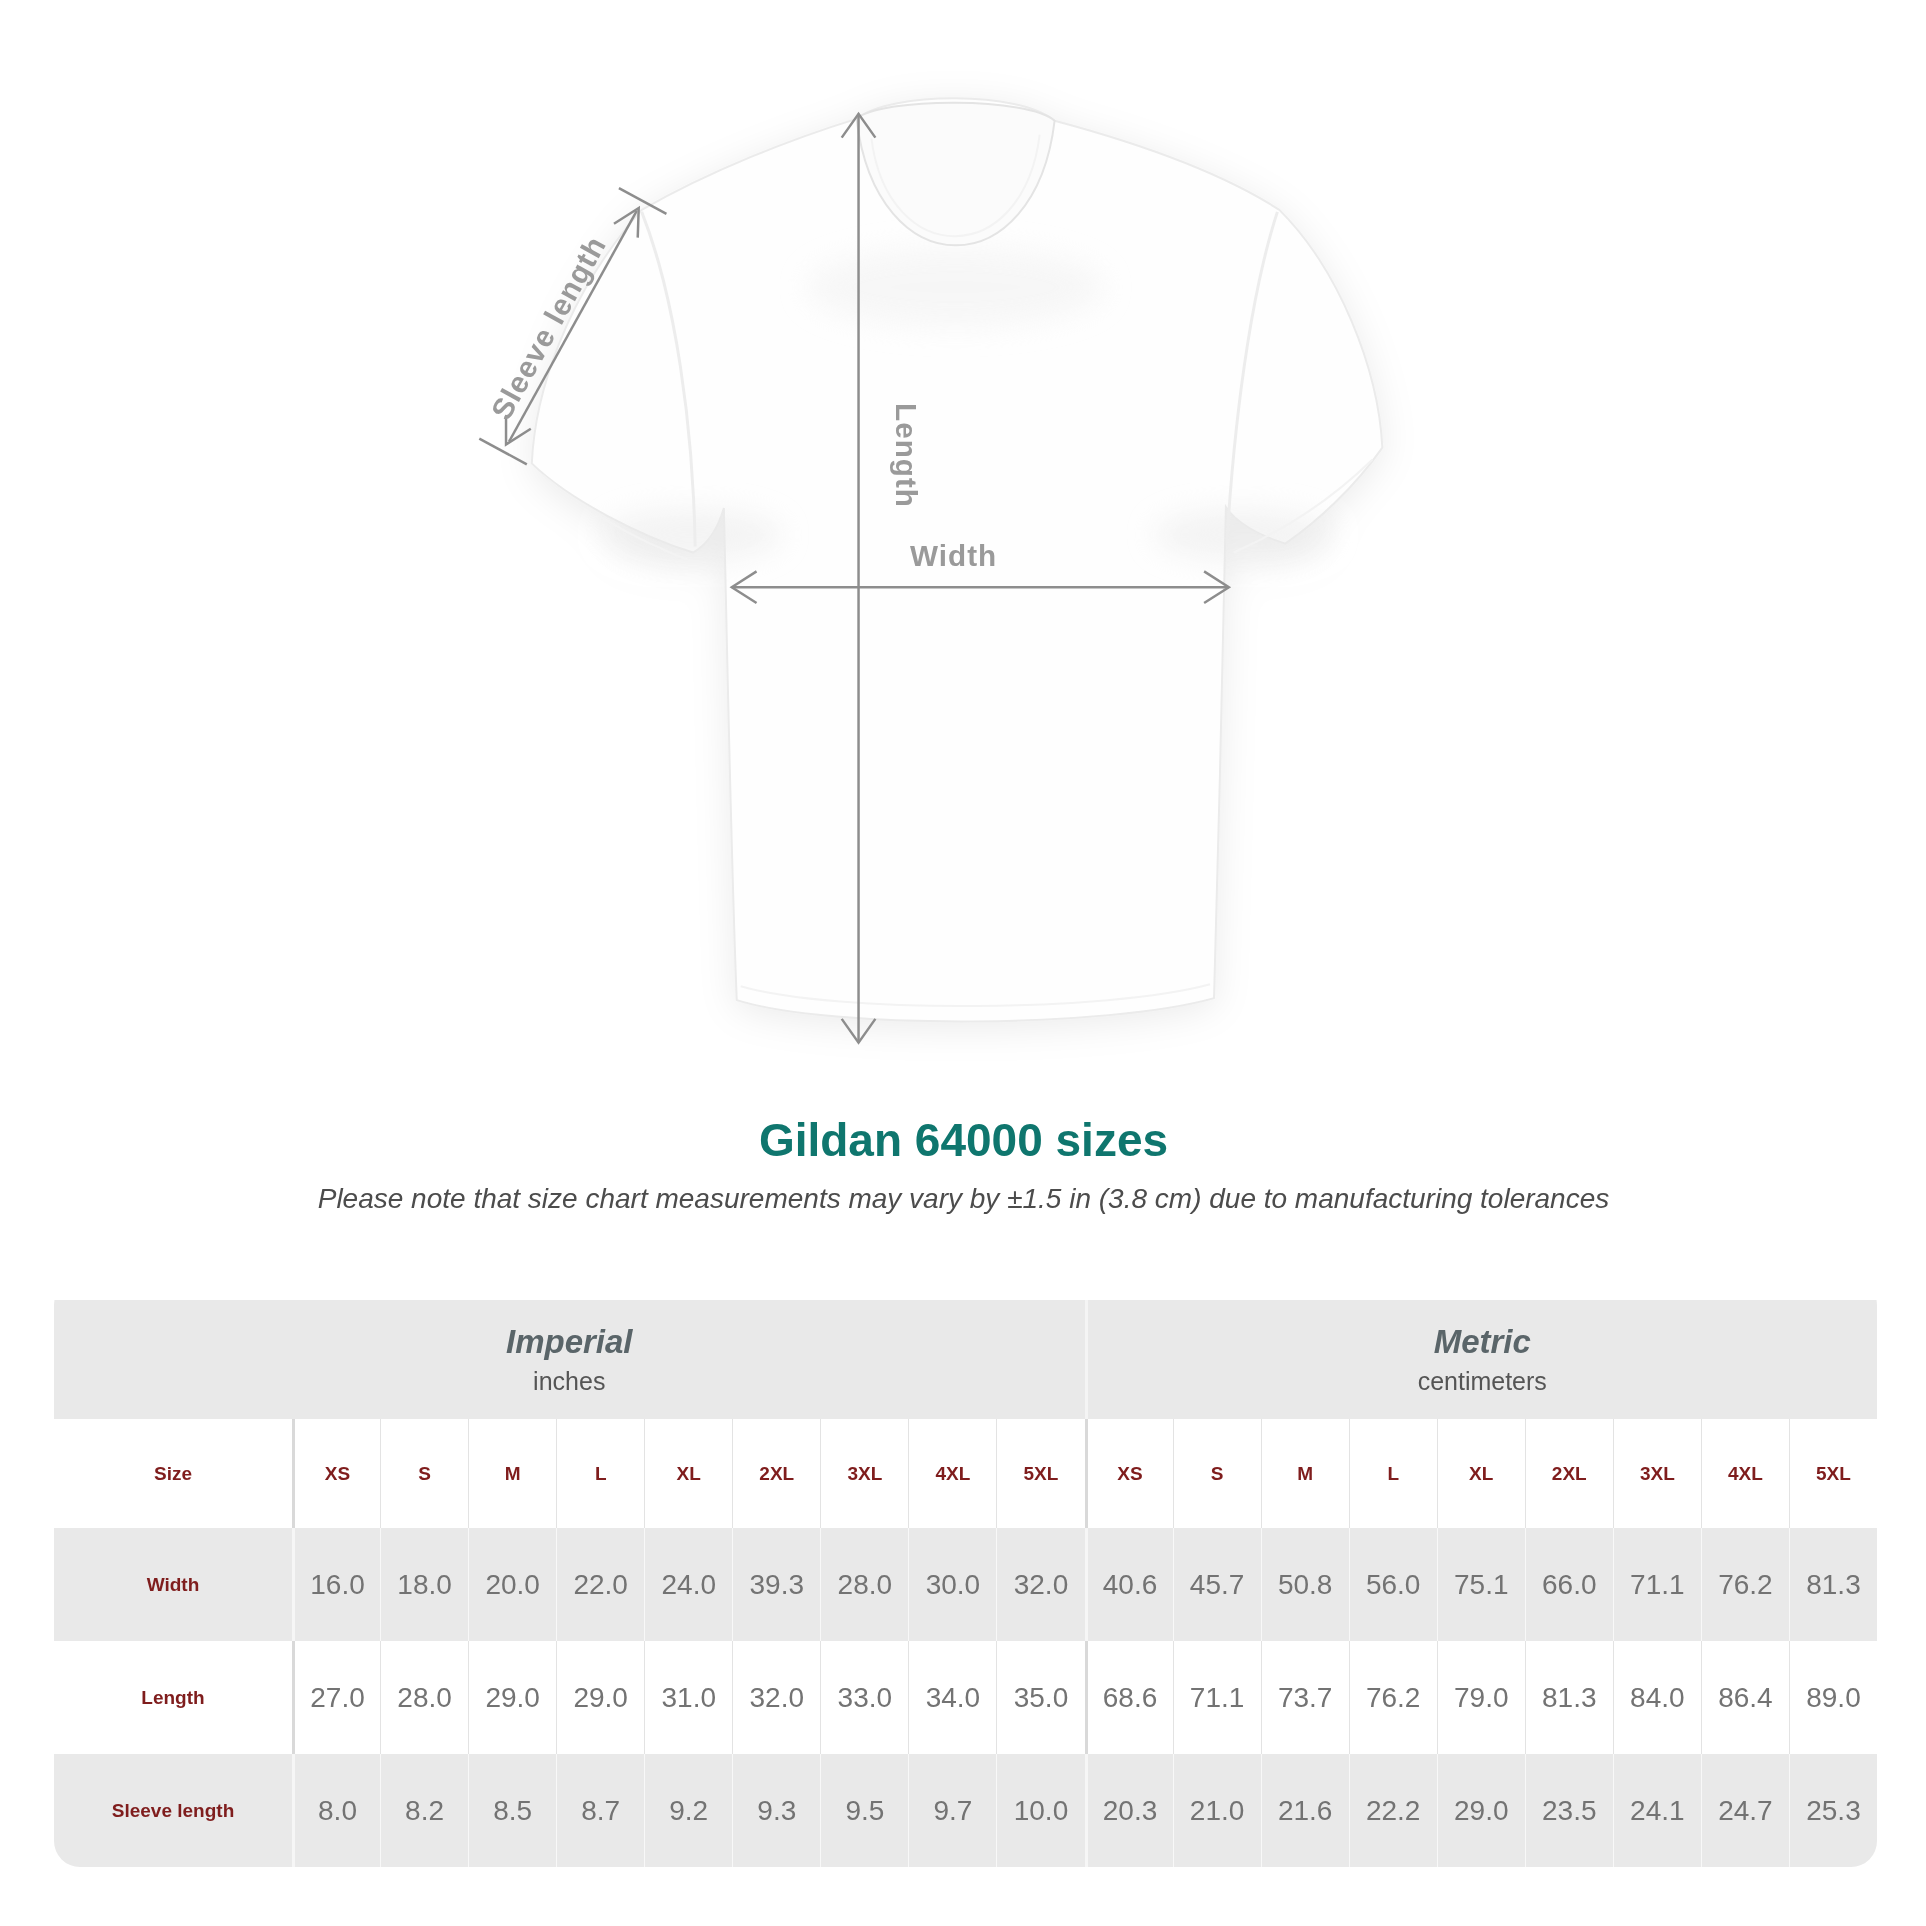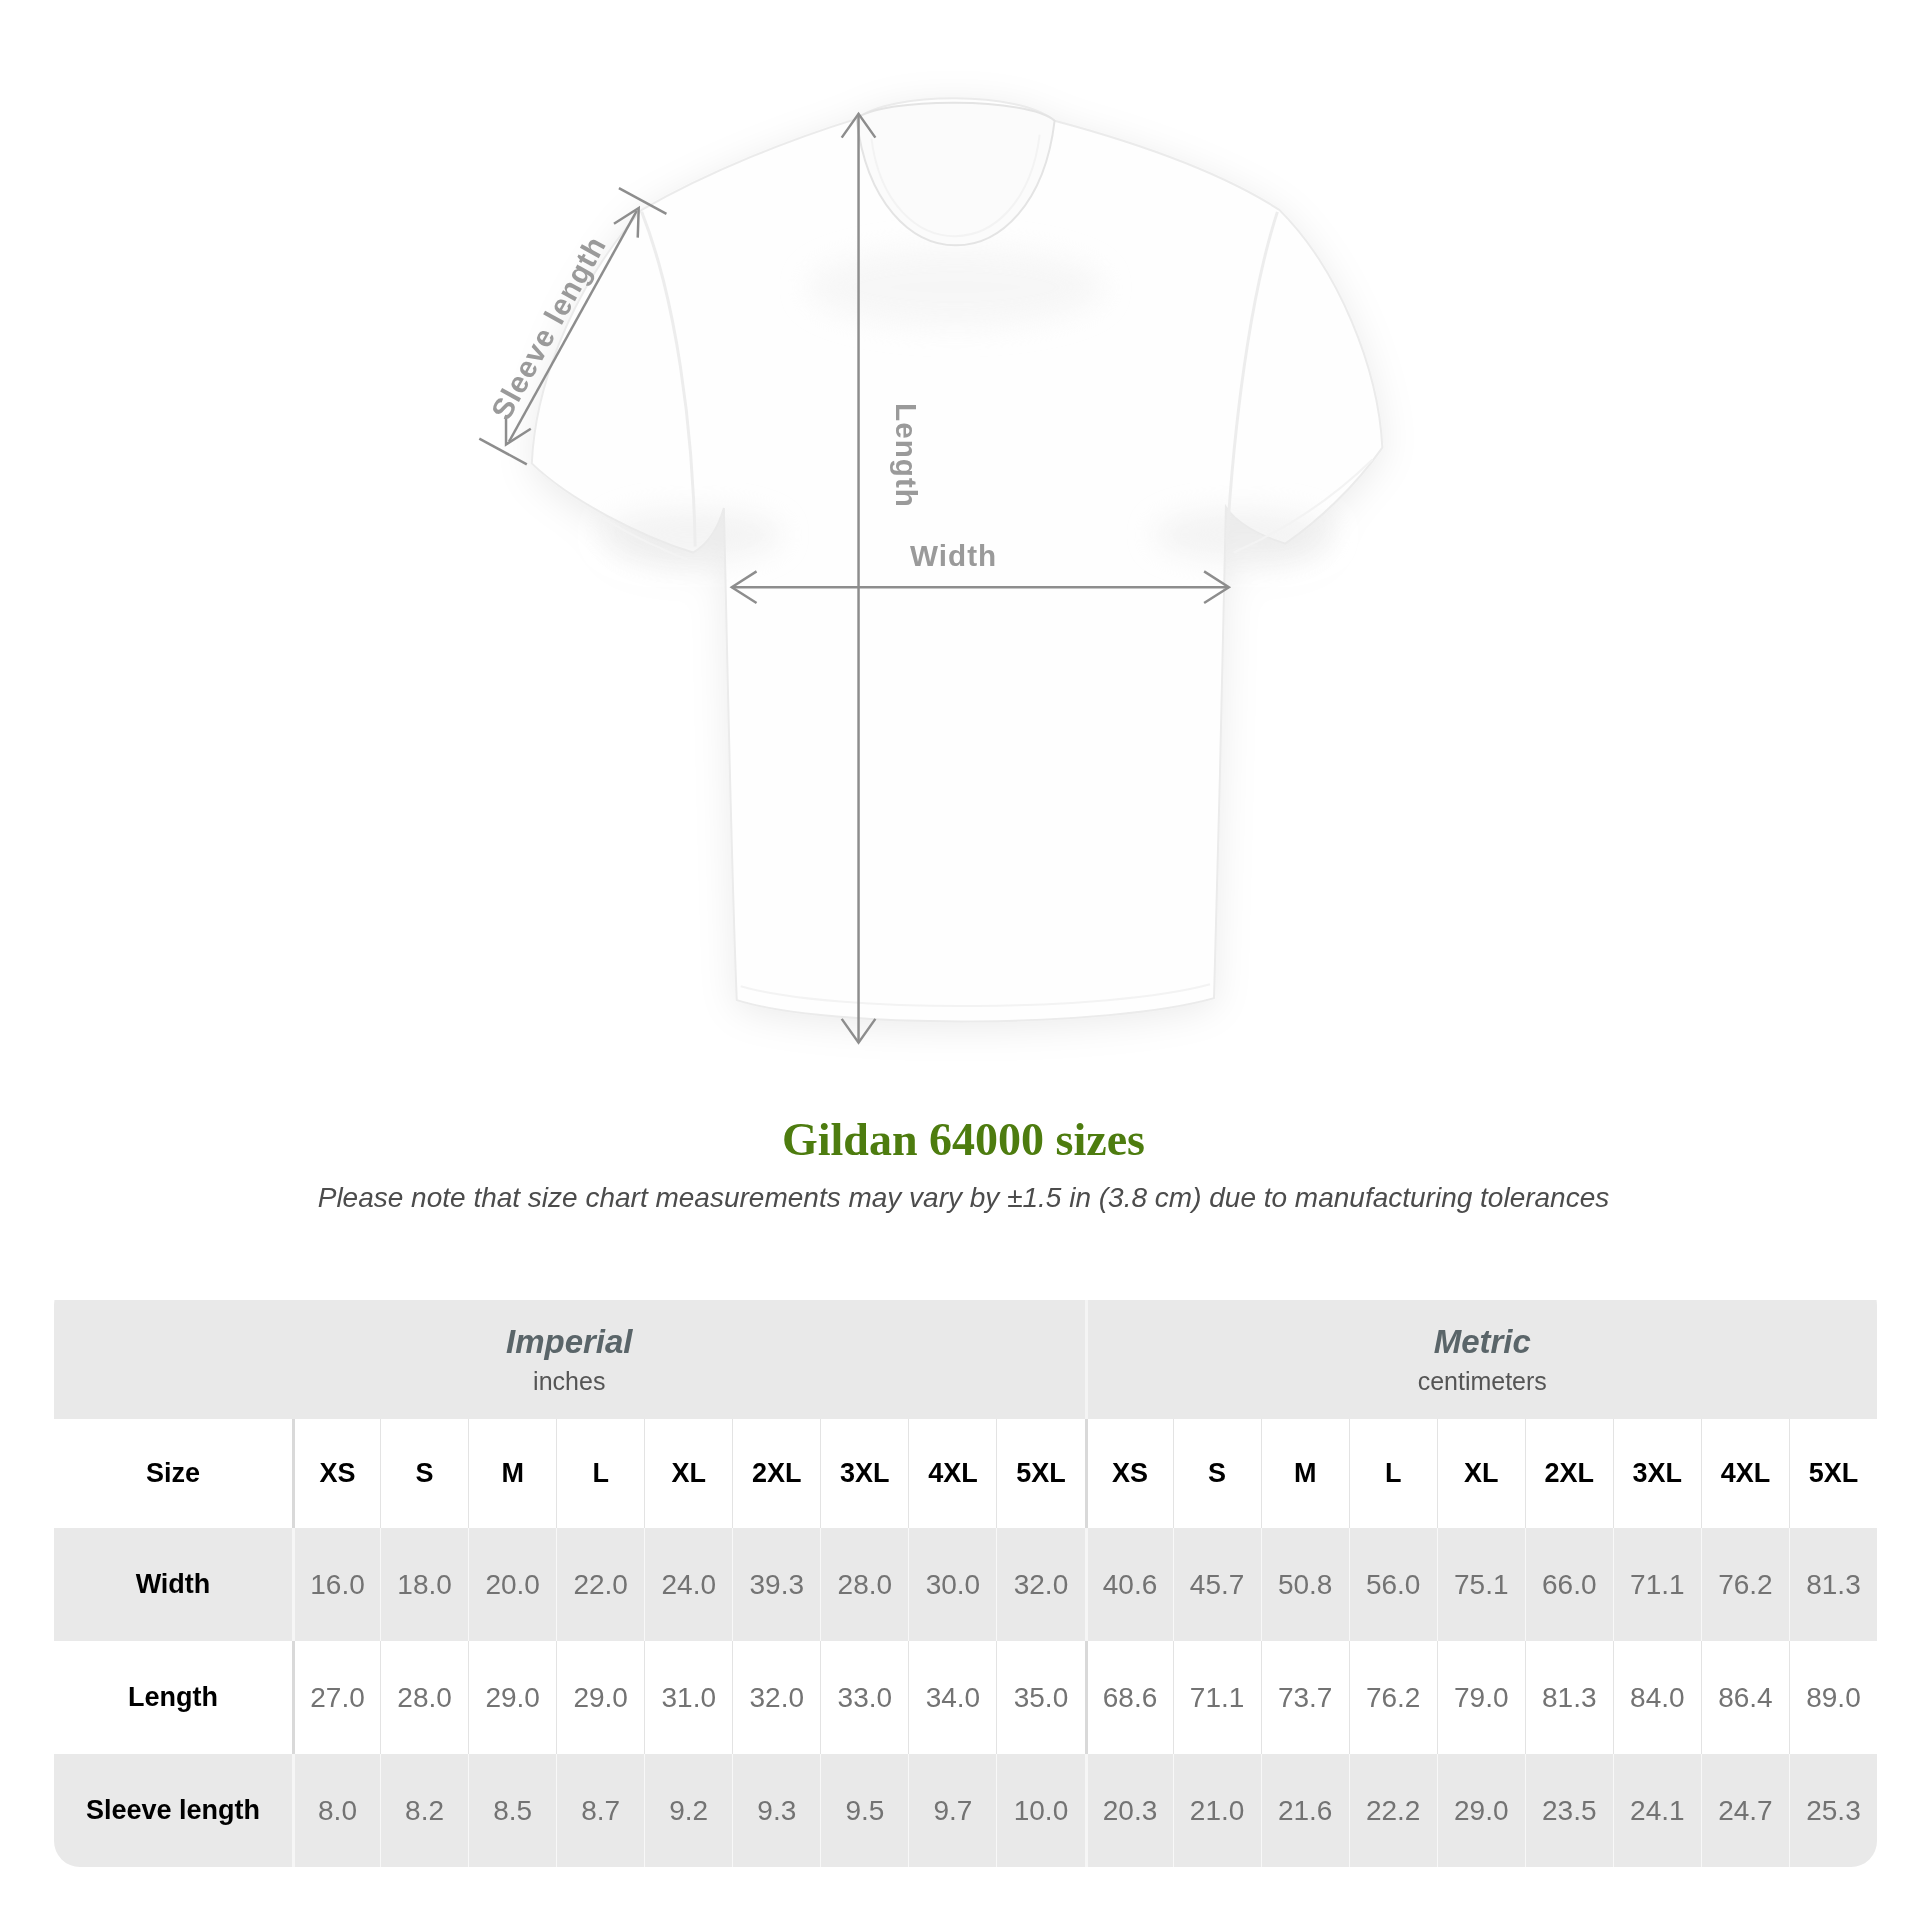--- a/index.html
+++ b/index.html
@@ -11,41 +11,41 @@
   .figure-svg{position:absolute;left:0;top:0;}
   .shirt-outline{fill:#fefefe;stroke:#ebebeb;stroke-width:2;}
   .shirt-shadowed{filter:drop-shadow(0 6px 18px rgba(0,0,0,0.08));}
   .seam{fill:none;stroke:#ededed;stroke-width:3;}
   .seam-light{fill:none;stroke:#f3f3f3;stroke-width:2;}
   .collar{fill:#fbfbfb;stroke:#e4e4e4;stroke-width:2;}
   .dim-line{stroke:#8d8d8d;stroke-width:2.5;fill:none;}
   .dim-label{fill:#9a9a9a;font-weight:bold;font-size:30px;letter-spacing:1px;}
   
   .title-block{position:absolute;top:1113px;left:0;width:100%;text-align:center;}
-  .page-title{font-size:46px;font-weight:bold;color:#4d7c0f;margin:0 0 14px 0;font-family:Liberation Serif, serif;}
+  .page-title{font-size:46px;font-weight:bold;color:#0f766e;margin:0 0 14px 0;}
   .page-subtitle{font-size:28px;font-style:italic;color:#4c4c4c;margin:16px;}
   
   .size-table{
     position:absolute;left:54px;top:1279px;width:1823px;
     display:grid;
     grid-template-columns:238px repeat(18,1fr);
     grid-template-rows:140px 109px 113px 113px 113px;
     border-radius:26px;overflow:hidden;
   }
   .t-cell{display:flex;align-items:center;justify-content:center;}
   .band{background:#e9e9e9;flex-direction:column;gap:6px;margin-top:21px;}
   .band-imperial{grid-column:1 / 11;}
   .band-metric{grid-column:11 / 20;border-left:3px solid #f4f4f4;}
   .band-name{font-size:33px;font-weight:bold;font-style:italic;color:#5a6569;}
   .band-unit{font-size:25px;color:#555555;}
   .r-light{background:#ffffff;--sep:#e3e3e3;--sepS:#d9d9d9;}
   .r-shade{background:#e9e9e9;--sep:#f8f8f8;--sepS:#f6f6f6;}
   .sep-l{border-left:1px solid var(--sep);}
   .sep-strong{border-left:3px solid var(--sepS);}
-  .lab{font-weight:bold;color:#000000;font-size:27px;}
+  .lab{font-weight:bold;color:#7f1d1d;font-size:19px;}
   .val{color:#737373;font-size:28px;}
 </style>
 </head>
 <body>
 
 <svg class="figure-svg" width="1927" height="1109" viewBox="0 0 1946 1120">
   <defs>
     <filter id="soft-blur" x="-50%" y="-50%" width="200%" height="200%">
       <feGaussianBlur stdDeviation="14"></feGaussianBlur>
     </filter>

